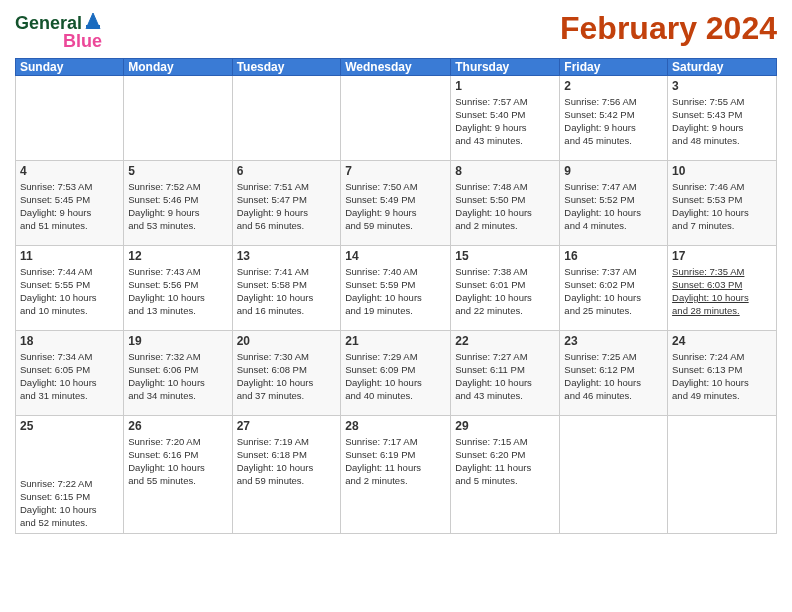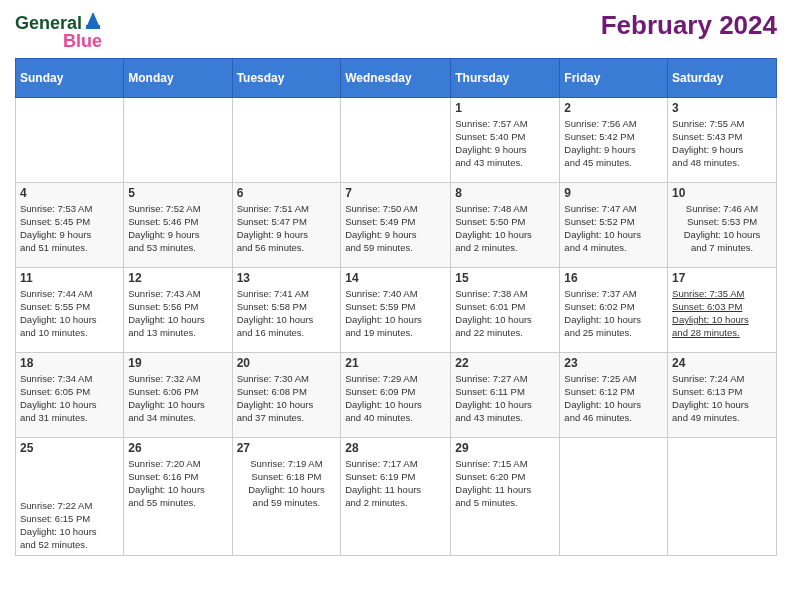--- a/index.html
+++ b/index.html
@@ -38,38 +38,38 @@
     .logo-icon {
       width: 18px;
       height: 22px;
       margin-left: 2px;
       margin-top: -8px;
     }
     .title-area {
       text-align: right;
     }
     .main-title {
-      font-size: 26px;
+      font-size: 32px;
       font-weight: bold;
-      color: #701a75;
+      color: #c2410c;
     }
     .subtitle {
       font-size: 14px;
       color: #555;
       margin-top: 2px;
     }
     .calendar {
       width: 100%;
       border-collapse: collapse;
       font-size: 10px;
     }
     .calendar thead tr th {
       background: #3a7bd5;
       color: white;
-      padding: 12px 4px;
+      padding: 1px 4px;
       text-align: left;
       font-size: 12px;
       font-weight: bold;
       border: 1px solid #2a5fb5;
     }
     .calendar tbody tr td {
       border: 1px solid #ccc;
       padding: 3px 4px;
       vertical-align: top;
       width: 113px;
@@ -195,21 +195,21 @@
           </td>
           <td>
             <div class="day-num">9</div>
             <div class="day-detail" style="white-space: pre-line;">Sunrise: 7:47 AM
 Sunset: 5:52 PM
 Daylight: 10 hours
 and 4 minutes.</div>
           </td>
           <td>
             <div class="day-num">10</div>
-            <div class="day-detail" style="white-space: pre-line; text-align: center;">Sunrise: 7:46 AM
+            <div class="day-detail" style="white-space: pre-line;">Sunrise: 7:46 AM
 Sunset: 5:53 PM
 Daylight: 10 hours
 and 7 minutes.</div>
           </td>
         </tr>
         <tr>
           <td>
             <div class="day-num">11</div>
             <div class="day-detail" style="white-space: pre-line;">Sunrise: 7:44 AM
 Sunset: 5:55 PM
@@ -320,21 +320,21 @@
           </td>
           <td>
             <div class="day-num">26</div>
             <div class="day-detail" style="white-space: pre-line;">Sunrise: 7:20 AM
 Sunset: 6:16 PM
 Daylight: 10 hours
 and 55 minutes.</div>
           </td>
           <td>
             <div class="day-num">27</div>
-            <div class="day-detail" style="white-space: pre-line; text-align: center;">Sunrise: 7:19 AM
+            <div class="day-detail" style="white-space: pre-line;">Sunrise: 7:19 AM
 Sunset: 6:18 PM
 Daylight: 10 hours
 and 59 minutes.</div>
           </td>
           <td>
             <div class="day-num">28</div>
             <div class="day-detail" style="white-space: pre-line;">Sunrise: 7:17 AM
 Sunset: 6:19 PM
 Daylight: 11 hours
 and 2 minutes.</div>

